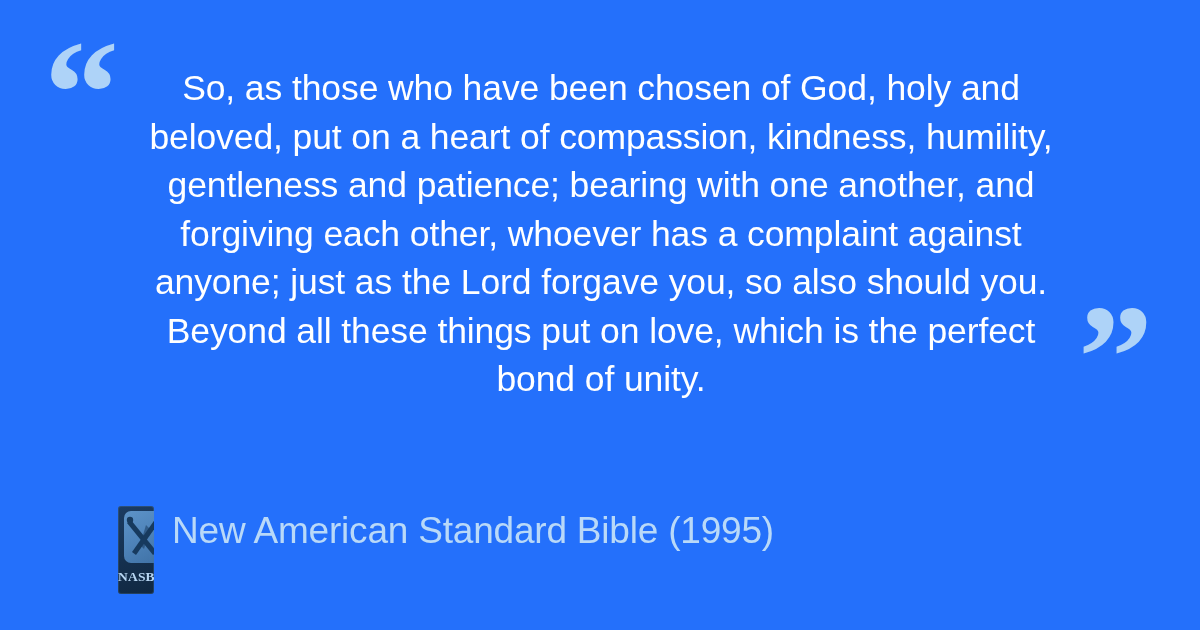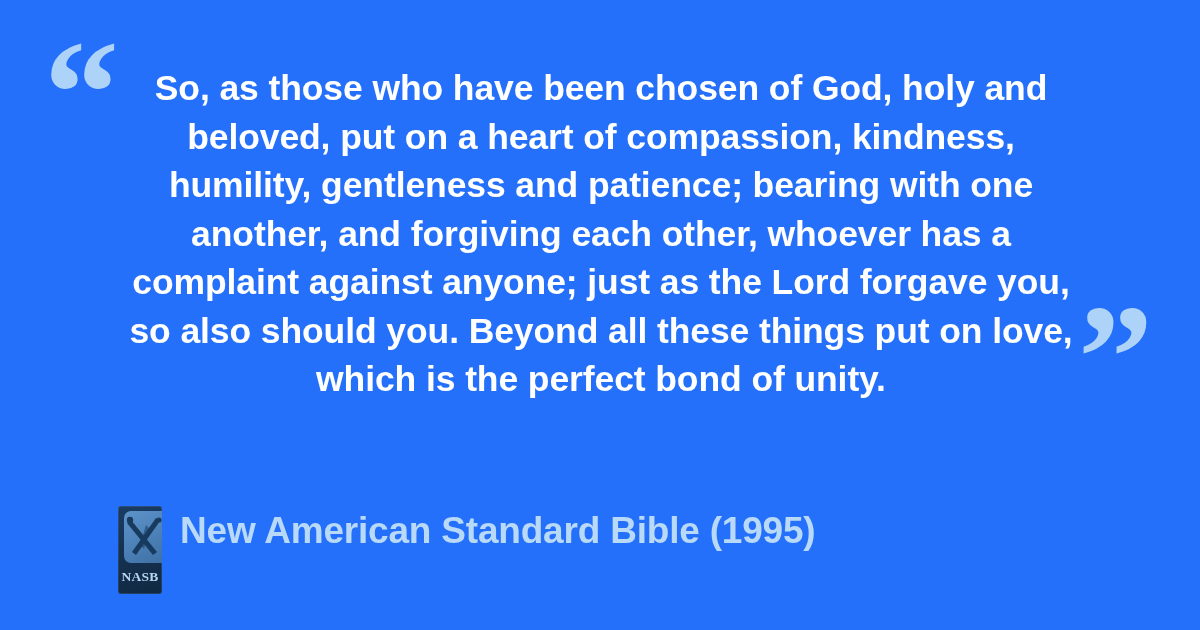--- a/index.html
+++ b/index.html
@@ -48,39 +48,39 @@
   .quote-wrap {
     position: absolute;
     left: 128px;
     top: 64px;
     width: 946px;
   }
 
   .quote-text {
     color: #ffffff;
     font-size: 35.5px;
-    font-weight: 700;
+    font-weight: 400;
     line-height: 48.5px;
     text-align: center;
     letter-spacing: -0.1px;
     text-rendering: optimizeLegibility;
   }
 
   
   .footer {
     position: absolute;
     left: 118px;
     top: 506px;
     display: flex;
     align-items: flex-start;
     gap: 18px;
   }
 
   .logo {
-    width: 44px;
+    width: 36px;
     height: 88px;
     border-radius: 3px;
     background: linear-gradient(160deg, #1b3c63 0%, #15304f 55%, #102841 100%);
     position: relative;
     flex: none;
     overflow: hidden;
     box-shadow: inset 0 0 0 1px rgba(120,170,220,0.18);
   }
 
   .logo-plate {
@@ -117,21 +117,21 @@
   .footer-text {
     display: flex;
     flex-direction: column;
     justify-content: flex-start;
     padding-top: 2px;
   }
 
   .footer-title {
     color: #b9d9f8;
     font-size: 37px;
-    font-weight: 700;
+    font-weight: 400;
     line-height: 46px;
     letter-spacing: -0.2px;
     white-space: nowrap;
   }
 
   .footer-site {
     color: #b9d9f8;
     font-size: 21px;
     font-weight: 700;
     line-height: 28px;

